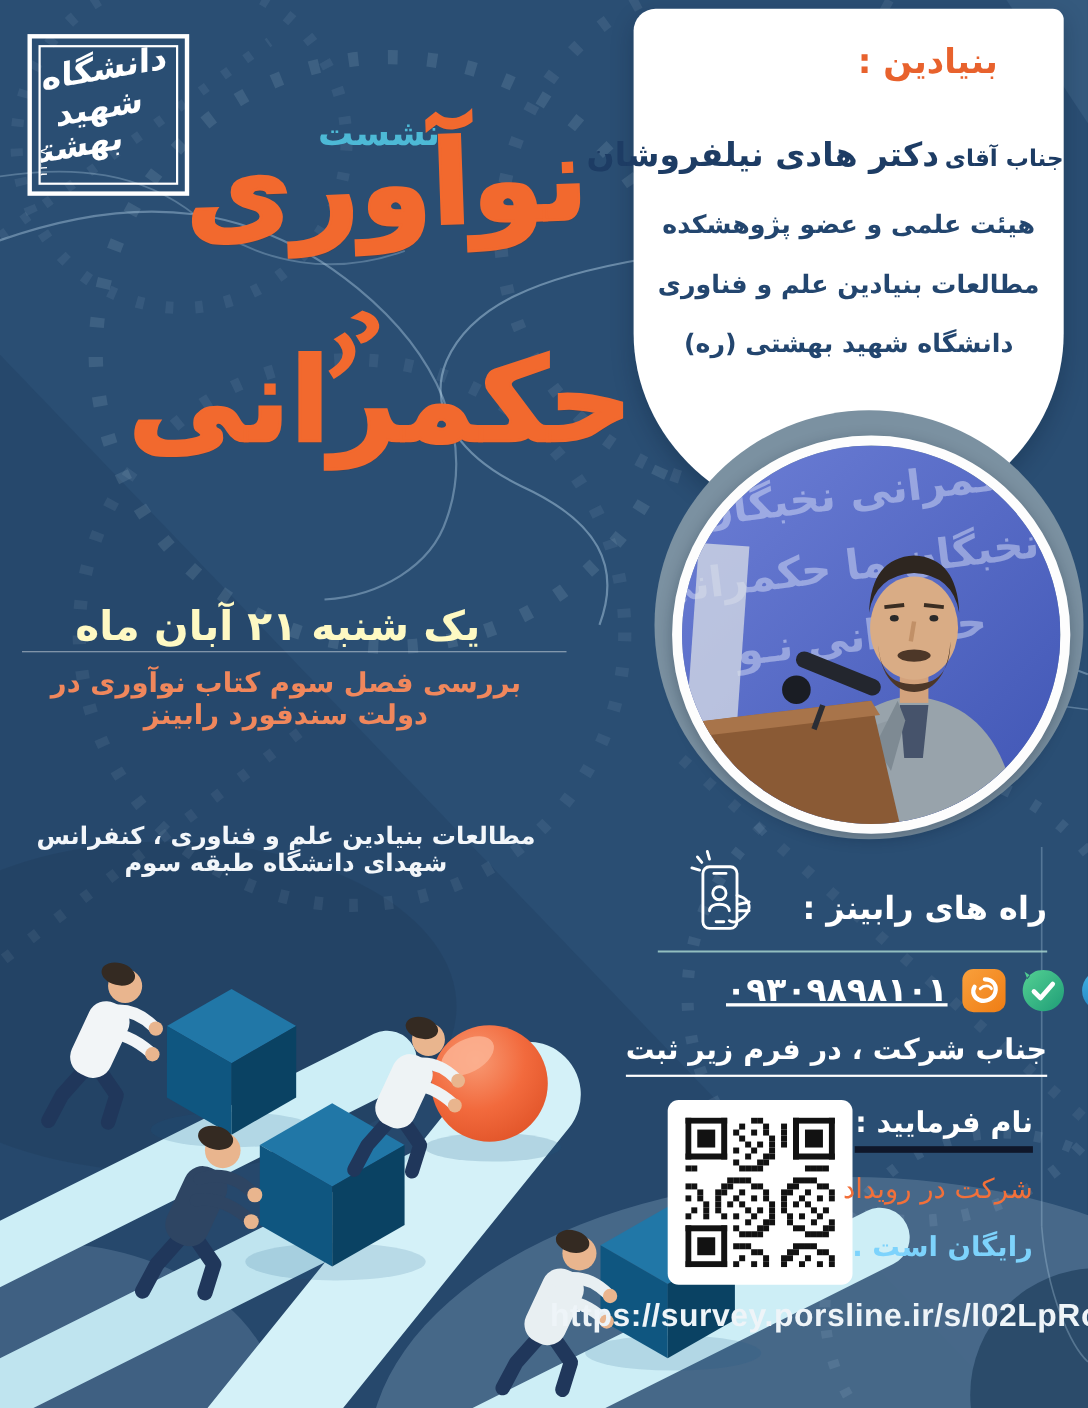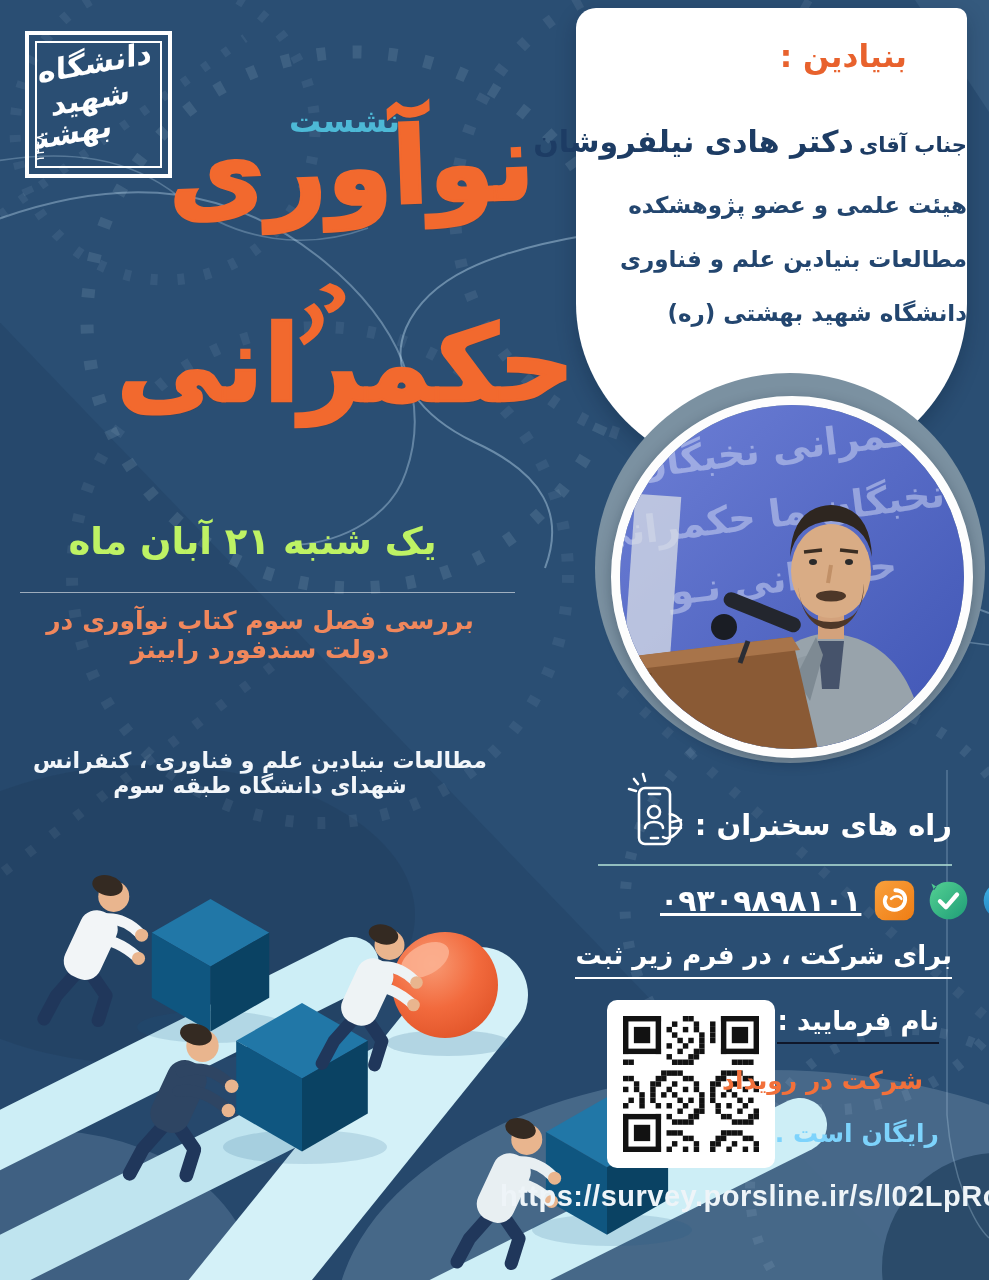--- a/index.html
+++ b/index.html
@@ -17,52 +17,52 @@
   .logo-year{position:absolute;left:10px;bottom:4px;font-size:13px;transform:rotate(-90deg);transform-origin:left bottom;}
   
   .kicker{right:589px;top:86px;font-size:32px;font-weight:bold;color:#4db9d6;letter-spacing:1px;margin-top:16px;}
   .t-word{color:#f2692e;font-weight:bold;line-height:1;white-space:nowrap;
           -webkit-text-stroke:2.5px #f2692e;text-shadow:0 2px 0 rgba(120,40,5,.18);}
   .t1{right:454px;top:116px;font-size:106px;transform:rotate(-2deg);}
   .t-dar{left:284px;top:266px;font-size:56px;color:#f2692e;font-weight:bold;
          -webkit-text-stroke:2px #f2692e;transform:rotate(-32deg);}
   .t2{right:414px;top:312px;font-size:106px;}
   
-  .date{left:0;top:520px;width:505px;text-align:center;color:#bef264;font-size:37px;font-weight:bold;}
+  .date{left:0;top:548px;width:505px;text-align:center;color:#fef9c3;font-size:37px;font-weight:bold;}
   .rule{left:20px;top:592px;width:495px;height:0;border-top:1.5px solid rgba(255,255,255,.55);}
   .topic{left:14px;top:606px;width:492px;text-align:center;color:#f0875c;font-size:25px;font-weight:bold;}
   .loc1{left:14px;top:694px;width:500px;text-align:center;color:#fff;font-size:26px;font-weight:bold;}
   .loc2{left:4px;top:748px;width:512px;text-align:center;color:#f2f6fa;font-size:22px;font-weight:bold;}
   
   .panel{left:576px;top:8px;width:391px;height:470px;background:#fff;
          border-radius:20px 10px 190px 190px / 20px 10px 175px 175px;
          box-shadow:0 8px 20px rgba(4,20,40,.25);}
   .p-head{position:absolute;right:60px;top:30px;color:#e8622d;font-size:31px;font-weight:bold;}
   .p-name{position:absolute;left:0;top:116px;width:100%;text-align:center;color:#1d3c64;white-space:nowrap;}
   .p-hon{font-size:21px;font-weight:bold;}
   .p-nm{font-size:30px;font-weight:bold;}
-  .p-bio{position:absolute;left:0;width:100%;text-align:right;color:#23466f;font-size:23px;font-weight:bold;}
+  .p-bio{position:absolute;left:0;width:100%;text-align:center;color:#23466f;font-size:23px;font-weight:bold;}
   .b1{top:184px;} .b2{top:238px;} .b3{top:292px;}
   .gray-circle{left:595px;top:373px;width:390px;height:390px;border-radius:50%;background:#7b91a1;}
   .photo{left:611px;top:396px;width:344px;height:344px;border-radius:50%;border:9px solid #fdfdfd;
          overflow:hidden;box-sizing:content-box;box-shadow:0 4px 14px rgba(5,20,40,.3);}
   
   .c-icon{left:626px;top:770px;}
   .c-head{right:37px;top:808px;color:#fff;font-size:29px;font-weight:bold;}
   .c-rule{left:598px;top:864px;width:354px;height:0;border-top:2px solid rgba(165,210,205,.85);}
   .phone-row{left:660px;top:880px;display:flex;align-items:center;gap:13px;}
   .phone{color:#fff;font-size:30px;font-weight:bold;letter-spacing:2px;text-decoration:underline;}
   
   .cta1{right:37px;top:940px;color:#fff;font-size:26px;font-weight:bold;
         border-bottom:2px solid #fff;padding-bottom:7px;}
   .cta2{right:50px;top:1006px;color:#fff;font-size:26px;font-weight:bold;
-        border-bottom:2px solid #0f172a;padding-bottom:6px;}
+        border-bottom:6px solid #0f172a;padding-bottom:6px;}
   .qr-box{left:607px;top:1000px;width:168px;height:168px;background:#fff;border-radius:10px;
           display:flex;align-items:center;justify-content:center;}
-  .note1{right:66px;top:1066px;color:#f2703a;font-size:25px;font-weight:bold;}
+  .note1{right:50px;top:1066px;color:#f2703a;font-size:25px;font-weight:normal;}
   .note2{right:50px;top:1119px;color:#7dd3fc;font-size:25px;font-weight:bold;}
   .url{left:500px;top:1180px;width:470px;text-align:center;color:#eef4f8;font-size:29px;font-weight:bold;
        font-family:"Liberation Sans",sans-serif;letter-spacing:.5px;}
 </style>
 </head>
 <body>
 
 <div class="poster">
 
   <svg class="abs" style="left:0;top:0" width="989" height="1280" viewBox="0 0 989 1280">
@@ -226,21 +226,21 @@
       <rect x="13" y="18" width="31" height="56" rx="6"></rect>
       <line x1="23" y1="24" x2="34" y2="24"></line>
       <line x1="25" y1="68" x2="32" y2="68"></line>
       <circle cx="28" cy="42" r="6"></circle>
       <path d="M19,58 C19,50 37,50 37,58"></path>
       <path d="M44,44 C53,46 58,53 53,60 C48,67 41,70 37,67"></path>
       <path d="M46,52 L55,50 M46,58 L55,58"></path>
       <path d="M8,9 L12,14 M17,4 L19,11 M3,19 L10,21"></path>
     </g>
   </svg>
-  <div class="abs c-head" dir="rtl">راه های سخنران :</div>
+  <div class="abs c-head" dir="rtl">راه های رابینز :</div>
   <div class="abs c-rule"></div>
 
   <div class="abs phone-row">
     <span class="phone" dir="rtl">۰۹۳۰۹۸۹۸۱۰۱</span>
     <svg width="41" height="41" viewBox="0 0 48 48">
       <defs>
           <linearGradient id="eit" x1="0" y1="0" x2="1" y2="1">
         <stop offset="0" stop-color="#f9a03c"></stop>
             <stop offset="1" stop-color="#ef7d14"></stop>
           </linearGradient>
@@ -265,21 +265,21 @@
         <stop offset="0" stop-color="#41b2e5"></stop>
             <stop offset="1" stop-color="#2387c4"></stop>
           </linearGradient>
         </defs>
       <circle cx="24" cy="24" r="22" fill="url(#tel)"></circle>
       <polygon points="10,23 37,13 30,36 24,28 20,32 20,26" fill="#fff"></polygon>
       <polygon points="20,26 30,17 24,28 20,32" fill="#cfe4f2"></polygon>
     </svg>
   </div>
 
-  <div class="abs cta1" dir="rtl">برای شرکت ، در فرم زیر ثبت</div>
+  <div class="abs cta1" dir="rtl">جناب شرکت ، در فرم زیر ثبت</div>
   <div class="abs cta2" dir="rtl">نام فرمایید :</div>
 
   <div class="abs qr-box">
     <svg width="136" height="136" viewBox="0 0 125 125">
         <g id="qr-cells" fill="#121212">
           <rect x="0" y="0" width="35" height="5"></rect>
           <rect x="0" y="30" width="35" height="5"></rect>
           <rect x="0" y="0" width="5" height="35"></rect>
           <rect x="30" y="0" width="5" height="35"></rect>
           <rect x="10" y="10" width="15" height="15"></rect>

